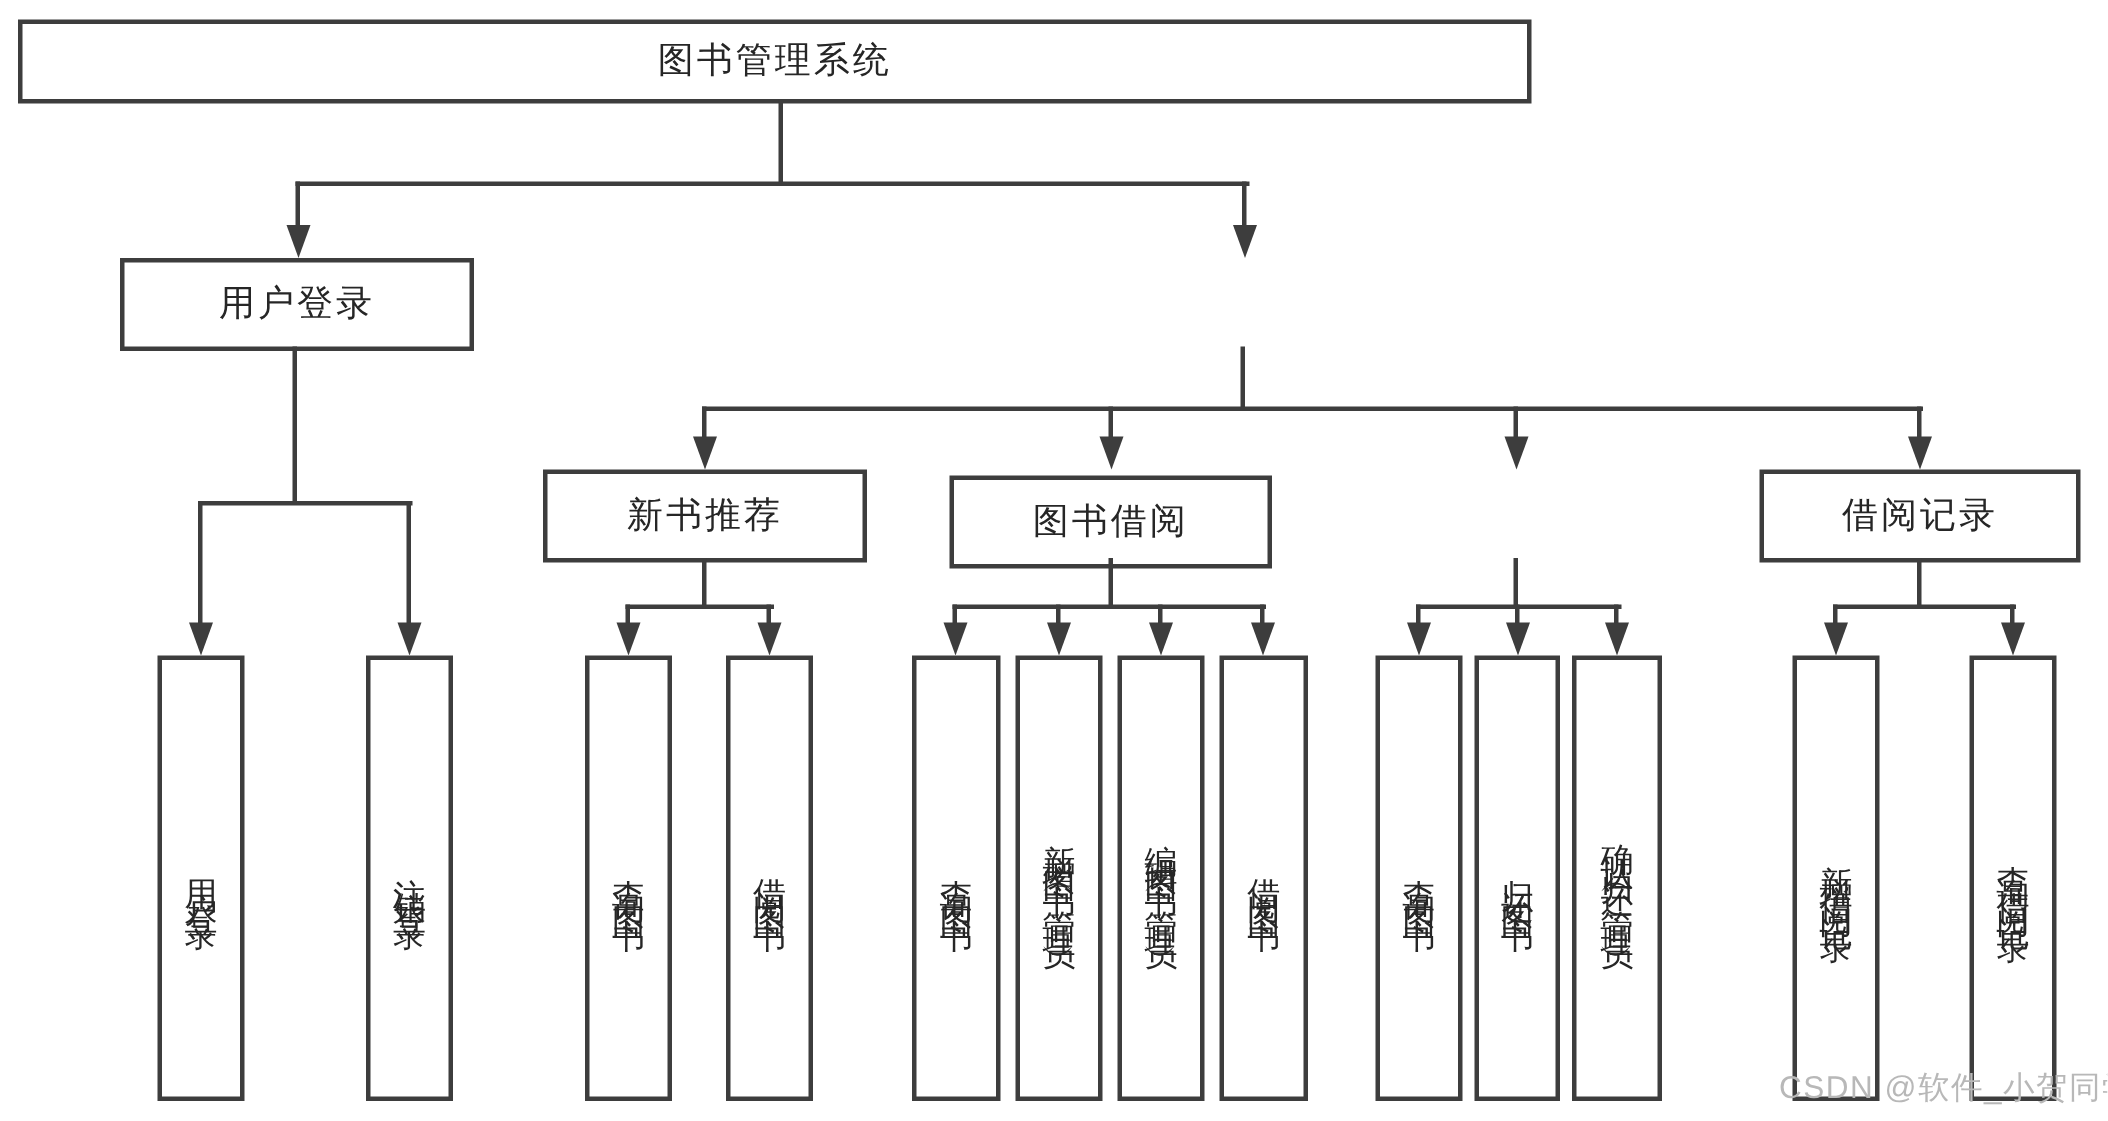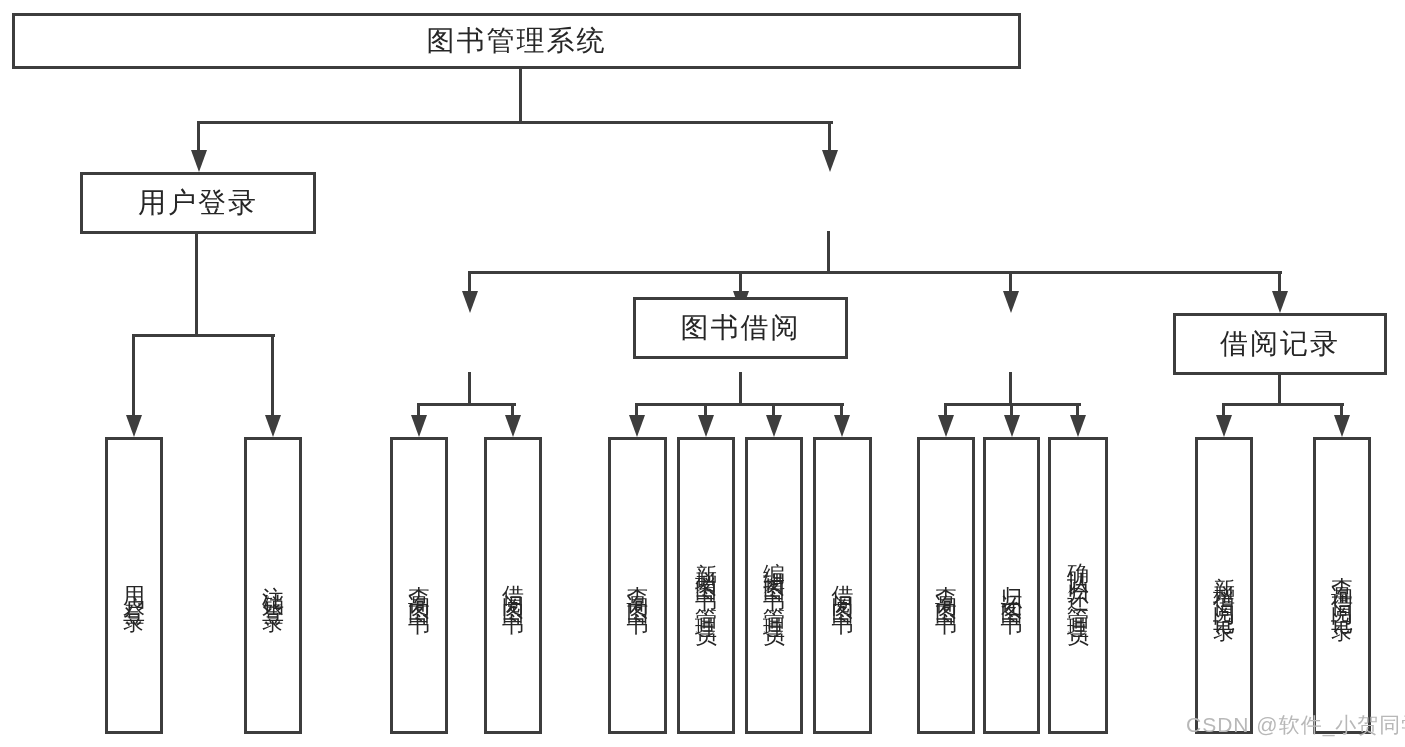--- a/index.html
+++ b/index.html
@@ -11,21 +11,21 @@
   html,body{margin:0;padding:0;background:#fff;}
   .canvas{
     position:relative;width:1405px;height:747px;overflow:hidden;
     background:var(--background);
     font-family:"Liberation Sans","DejaVu Sans",sans-serif;
   }
   .node{
     position:absolute;box-sizing:border-box;
     border:3px solid var(--line);background:#fff;
     display:flex;align-items:center;justify-content:center;
-    color:var(--text);font-size:28px;letter-spacing:2px;line-height:1;
+    color:var(--text);font-size:24px;letter-spacing:2px;line-height:1;
     white-space:nowrap;
   }
   .leaf{
     writing-mode:vertical-rl;
     font-size:22px;letter-spacing:9px;white-space:normal;
   }
   .vl,.hl{position:absolute;background:var(--line);}
   .vl{width:3px;}
   .hl{height:3px;}
   .arrow{
@@ -71,21 +71,22 @@
     <div class="vl" style="left:468px;top:271px;height:23px"></div>
     <div class="arrow" style="left:462px;top:291px"></div>
     <div class="vl" style="left:739px;top:271px;height:23px"></div>
     <div class="arrow" style="left:733px;top:291px"></div>
     <div class="vl" style="left:1009px;top:271px;height:23px"></div>
     <div class="arrow" style="left:1003px;top:291px"></div>
     <div class="vl" style="left:1278px;top:271px;height:23px"></div>
     <div class="arrow" style="left:1272px;top:291px"></div>
   </div>
 
-  <div class="node" style="left:633px;top:297px;width:215px;height:62px">图书借阅</div>
+  <div class="node" style="left:362px;top:313px;width:216px;height:62px">新书推荐</div>
+  <div class="node" style="left:633px;top:317px;width:215px;height:62px">图书借阅</div>
   <div class="node" style="left:1173px;top:313px;width:214px;height:62px">借阅记录</div>
 
   <div>
     <div class="vl" style="left:468px;top:372px;height:34px"></div>
     <div class="hl" style="left:417px;top:403px;width:99px"></div>
     <div class="vl" style="left:417px;top:403px;height:14px"></div>
     <div class="arrow" style="left:411px;top:415px"></div>
     <div class="vl" style="left:511px;top:403px;height:14px"></div>
     <div class="arrow" style="left:505px;top:415px"></div>
   </div>

